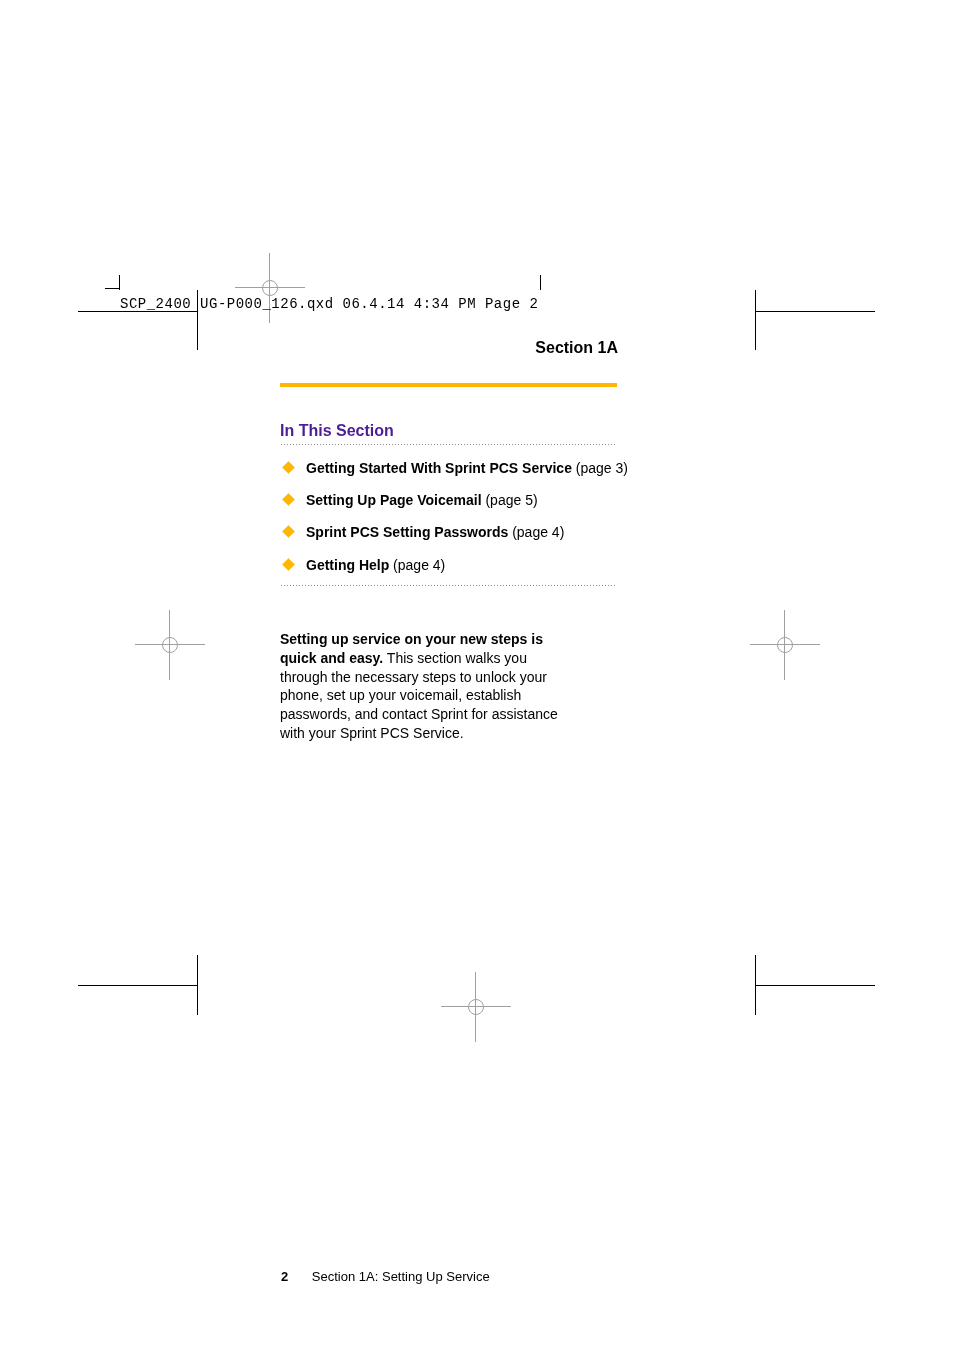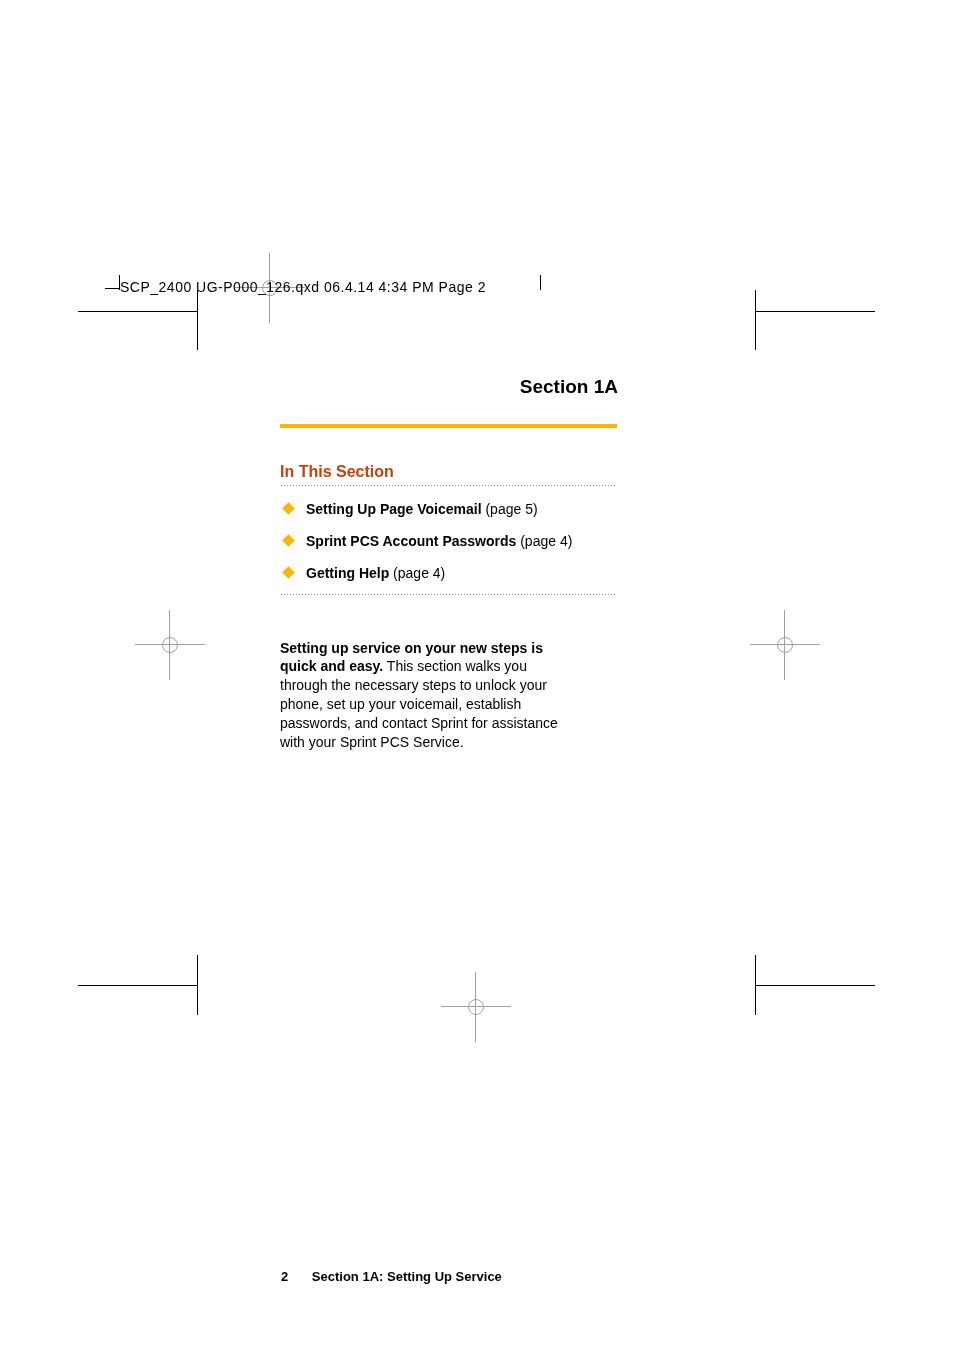--- a/index.html
+++ b/index.html
@@ -33,40 +33,40 @@
     .reg-mark .circ {
       position: absolute;
       top: 7px; left: 7px;
       width: 16px; height: 16px;
       border: 1px solid #a0a0a0;
       border-radius: 50%;
     }
 
     .header-line {
       position: absolute;
-      top: 279px;
+      top: 296px;
       left: 120px;
-      font-family: Liberation Sans, sans-serif;
+      font-family: Liberation Mono, monospace;
       font-size: 14px;
       letter-spacing: 0.5px;
       color: #000;
     }
 
     .page-area {
       position: absolute;
       top: 315px;
       left: 195px;
       width: 560px;
     }
 
     .section-label {
       text-align: right;
       font-weight: 700;
-      font-size: 19px;
-      margin-top: 61px;
+      font-size: 16px;
+      margin-top: 24px;
       margin-bottom: 26px;
       padding-right: 137px;
     }
 
     .main-title {
       font-size: 29px;
       font-weight: 600;
       color: #ffb600;
       margin-left: 85px;
       margin-bottom: 3px;
@@ -78,21 +78,21 @@
       background: #ffb600;
       margin-left: 85px;
       width: 337px;
       margin-bottom: 35px;
     }
 
     .in-this-section {
       margin-left: 85px;
       font-size: 16px;
       font-weight: 700;
-      color: #c2410c;
+      color: #4c1d95;
       margin-bottom: 3px;
     }
 
     .dotted-rule {
       margin-left: 85px;
       width: 337px;
       height: 2px;
       background-image: radial-gradient(circle, #888 0.5px, transparent 0.6px);
       background-size: 3px 3px;
       background-repeat: repeat-x;
@@ -130,21 +130,21 @@
     }
     .body-text .lead { font-weight: 700; }
 
     .footer {
       position: absolute;
       top: 954px;
       left: 86px;
       font-size: 13px;
     }
     .footer .pnum { font-weight: 700; margin-right: 20px; }
-    .footer .ftxt { font-weight: 700; }
+    .footer .ftxt { font-weight: 400; }
   </style>
 </head>
 <body>
 
 <div class="crop-mark h" style="top:288px;left:105px;width:15px"></div>
 <div class="crop-mark v" style="top:275px;left:119px;height:15px"></div>
 <div class="crop-mark h" style="top:311px;left:78px;width:120px"></div>
 <div class="crop-mark v" style="top:290px;left:197px;height:60px"></div>
 
 <div class="crop-mark v" style="top:275px;left:540px;height:15px"></div>
@@ -177,25 +177,29 @@
   <div class="section-label">Section 1A</div>
 
   <div class="title-rule"></div>
 
   <div class="in-this-section">In This Section</div>
   <div class="dotted-rule"></div>
 
   <ul class="toc">
     <li>
       <span class="diamond"></span>
+      <span class="label">Getting Started With Sprint PCS Service</span><span class="ref"> (page 3)</span>
+    </li>
+    <li>
+      <span class="diamond"></span>
       <span class="label">Setting Up Page Voicemail</span><span class="ref"> (page 5)</span>
     </li>
     <li>
       <span class="diamond"></span>
-      <span class="label">Sprint PCS Account Passwords</span><span class="ref"> (page 4)</span>
+      <span class="label">Sprint PCS Setting Passwords</span><span class="ref"> (page 4)</span>
     </li>
     <li>
       <span class="diamond"></span>
       <span class="label">Getting Help</span><span class="ref"> (page 4)</span>
     </li>
   </ul>
 
   <div class="dotted-rule"></div>
 
   <div class="body-text">

